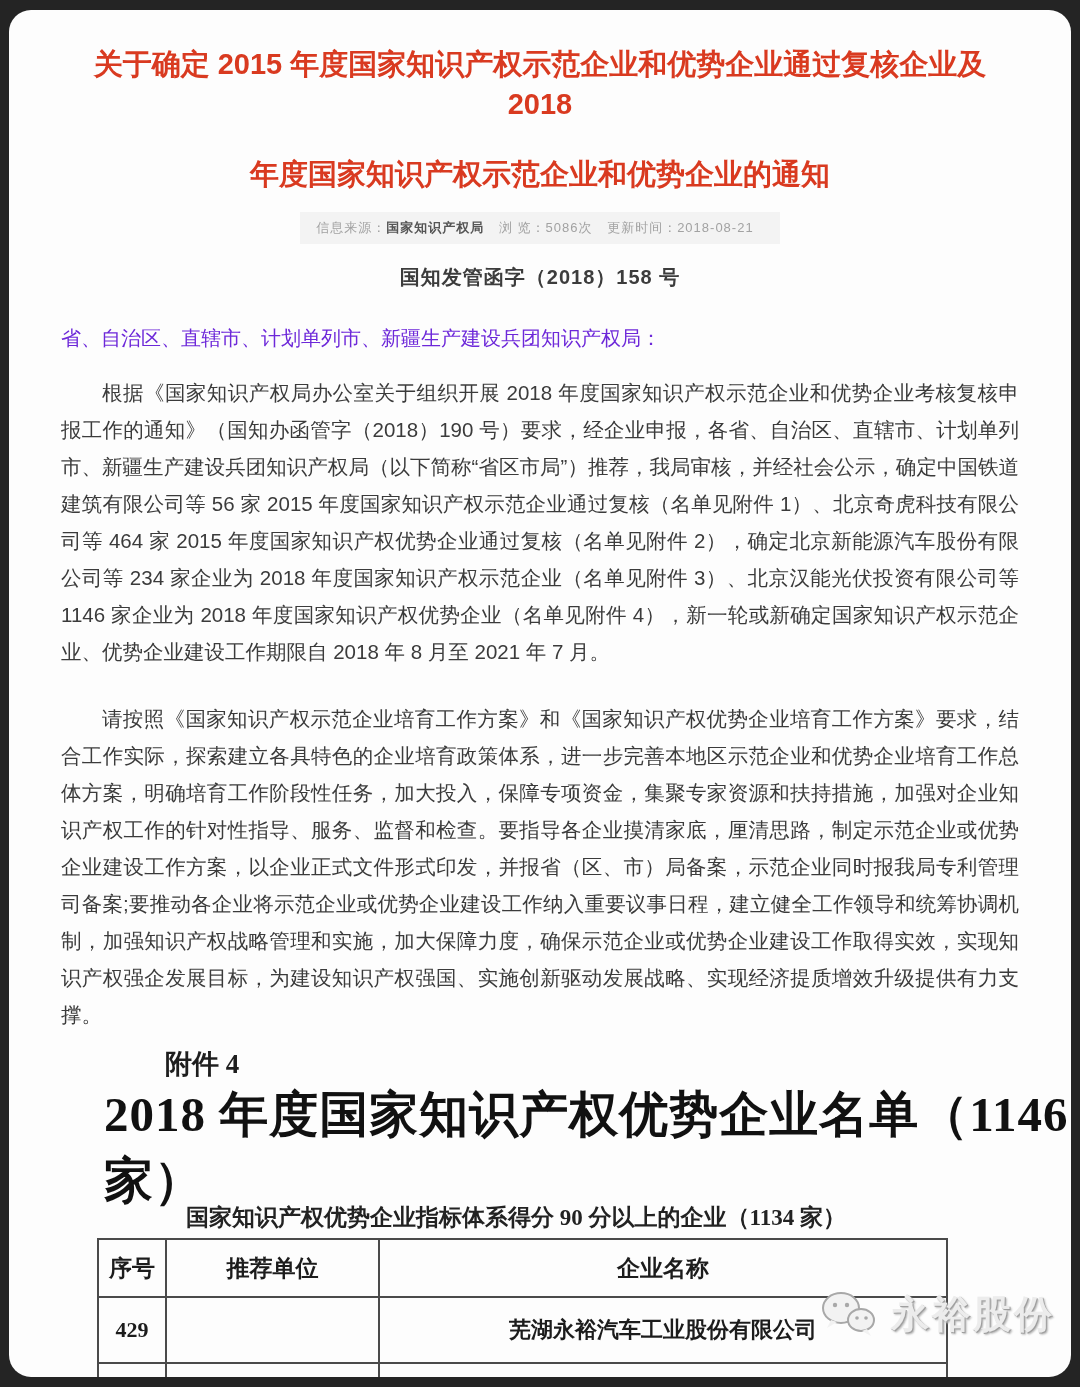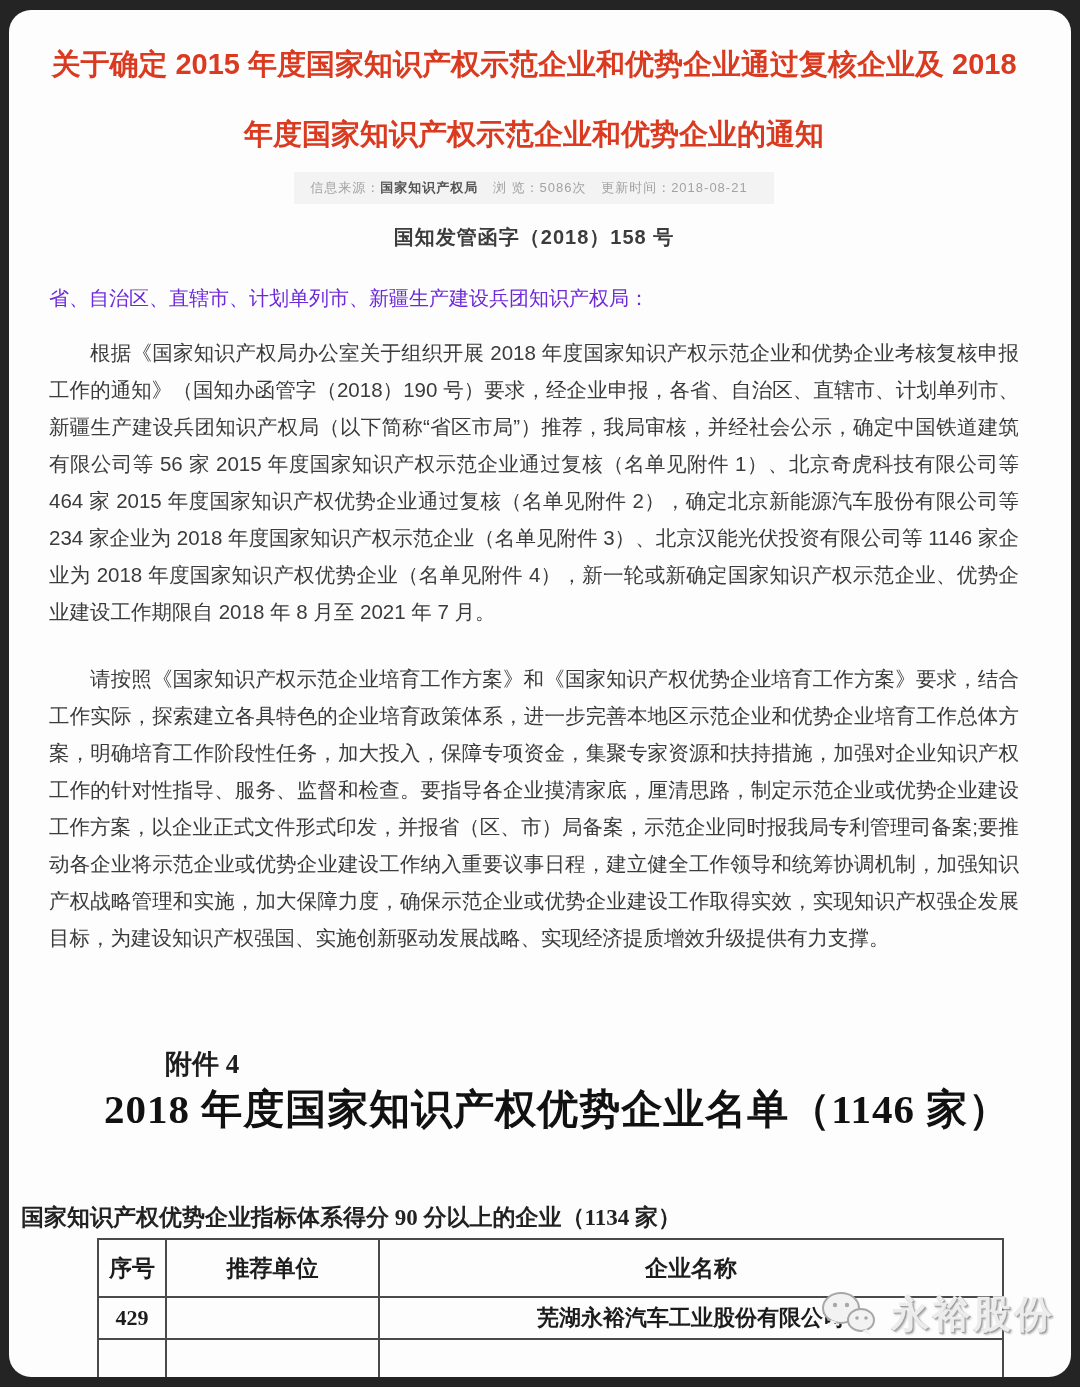--- a/index.html
+++ b/index.html
@@ -10,21 +10,21 @@
     position:relative;
     overflow:hidden;
   }
   .card {
     position:absolute;
     left:9px; right:9px;
     background:#fdfdfd;
     border-radius:22px;
     overflow:hidden;
   }
-  #notice-card { top:10px; height:1136px; padding:24px 52px 0 40px; }
+  #notice-card { top:10px; height:1136px; padding:24px 52px 0 52px; }
   #attachment-card { top:1030px; height:347px; }
 
   
   .notice-title {
     color:#d93a20;
     font-weight:bold;
     font-size:29px;
     text-align:center;
     line-height:40px;
   }
@@ -66,49 +66,49 @@
 
   
   .att-label {
     position:absolute; left:156px; top:16px;
     font-size:27px; font-weight:bold; color:#1e1e1e;
     font-family:"Liberation Serif","DejaVu Serif",serif;
     text-align:right;
   }
   .att-title {
     position:absolute; left:95px; top:52px;
-    font-size:41px; font-weight:bold; color:#111;
+    font-size:49px; font-weight:bold; color:#111;
     letter-spacing:1px;
     font-family:"Liberation Serif","DejaVu Serif",serif;
   }
   .att-subtitle {
     position:absolute; left:12px; right:60px; top:172px;
-    text-align:left;
+    text-align:center;
     font-size:23px; font-weight:bold; color:#222;
     font-family:"Liberation Serif","DejaVu Serif",serif;
   }
   .att-table {
     position:absolute; left:88px; top:208px;
     border-collapse:collapse;
     font-family:"Liberation Serif","DejaVu Serif",serif;
   }
   .att-table td, .att-table th {
     border:2px solid #4a4a4a;
     text-align:center;
     vertical-align:middle;
     color:#1c1c1c;
     background:transparent;
   }
   .att-table th { font-size:23px; font-weight:bold; }
   .att-table td { font-size:22px; font-weight:600; }
   .col-index { width:68px; }
   .col-recommender { width:213px; }
-  .col-company { width:624px; }
+  .col-company { width:568px; }
   .row-header { height:58px; }
-  .row-data { height:42px; }
+  .row-data { height:66px; }
   .row-partial { height:46px; }
 
   
   .watermark {
     position:absolute; right:16px; top:258px;
     display:flex; align-items:center; gap:12px;
     pointer-events:none;
   }
   .wm-text {
     font-size:38px;

